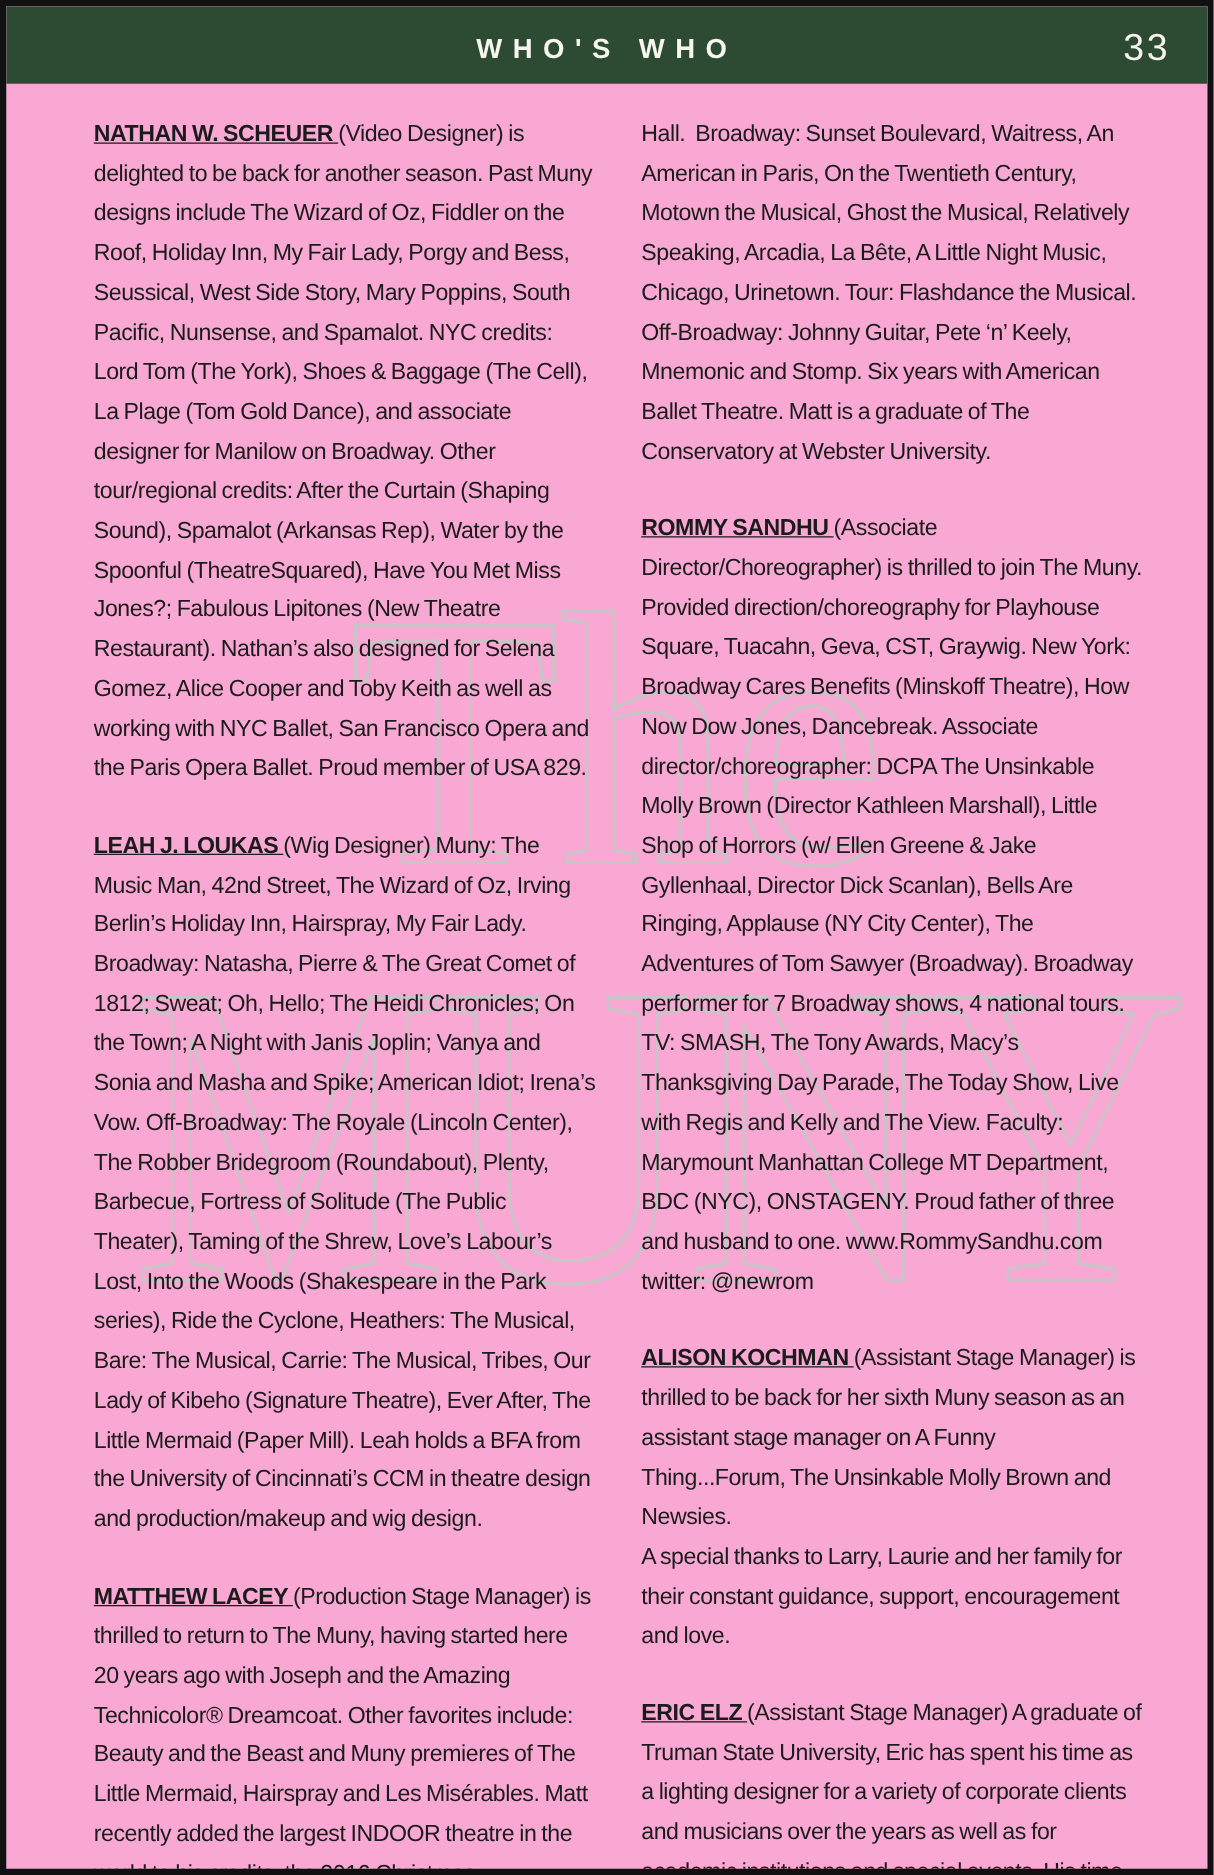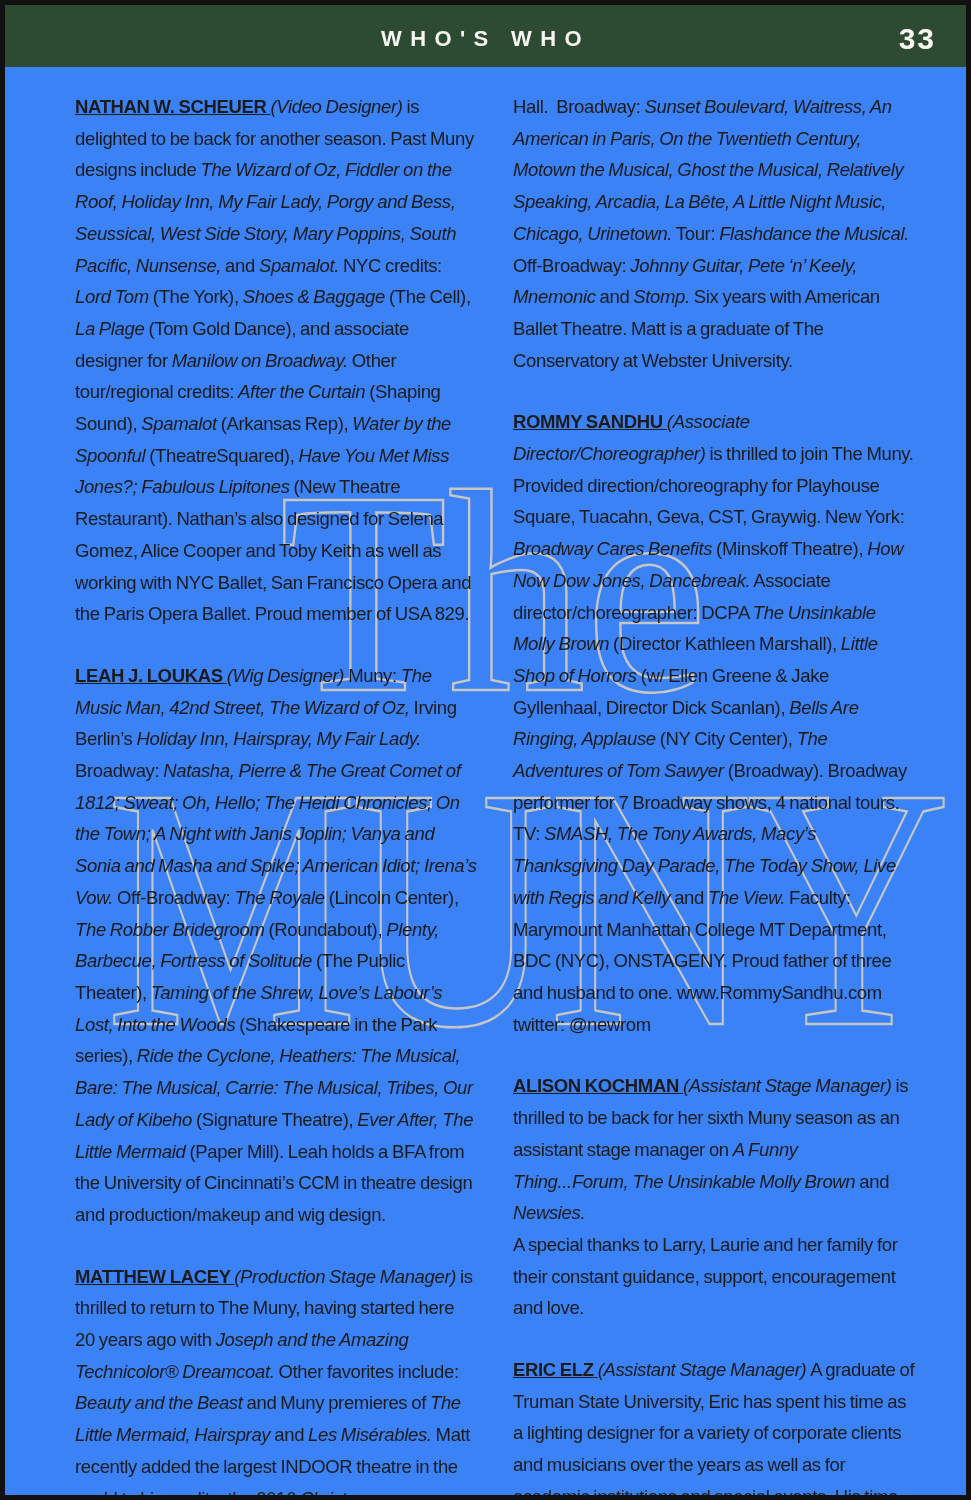--- a/index.html
+++ b/index.html
@@ -8,21 +8,21 @@
     --body-text: #1b1b1b;
     --wm: #c6c6c6;
     --border: #111111;
   }
   * { margin: 0; padding: 0; box-sizing: border-box; }
   html, body { background: #ffffff; }
   .page {
     position: relative;
     width: 971px;
     height: 1500px;
-    background: #3b82f6;
+    background: #f9a8d4;
     border: 5px solid var(--border);
     overflow: hidden;
     font-family: "Liberation Sans", sans-serif;
   }
   .header {
     position: absolute;
     top: 0; left: 0; right: 0;
     height: 62px;
     background: var(--bar);
     z-index: 3;
@@ -40,21 +40,21 @@
     letter-spacing: 0.38em;
     padding-top: 6px;
   }
   .header-pagenum {
     position: absolute;
     right: 30px;
     top: 0; bottom: 0;
     display: flex;
     align-items: center;
     color: var(--bar-text);
-    font-weight: bold;
+    font-weight: normal;
     font-size: 30px;
     letter-spacing: 2px;
     padding-top: 6px;
   }
   .watermark {
     position: absolute;
     top: 455px;
     left: 16px; right: 0;
     text-align: center;
     z-index: 0;
@@ -88,21 +88,21 @@
     font-size: 18.5px;
     line-height: 31.7px;
     letter-spacing: -0.35px;
     word-spacing: -0.8px;
     color: var(--body-text);
     margin-bottom: 30px;
     text-align: left;
   }
   p.bio:last-child { margin-bottom: 0; }
   .b { font-weight: bold; text-decoration: underline; }
-  .i { font-style: italic; }
+  .i { }
 </style>
 </head>
 <body>
 
 <div class="page">
 
   <div class="header">
     <div class="header-title">WHO'S WHO</div>
     <div class="header-pagenum">33</div>
   </div>

